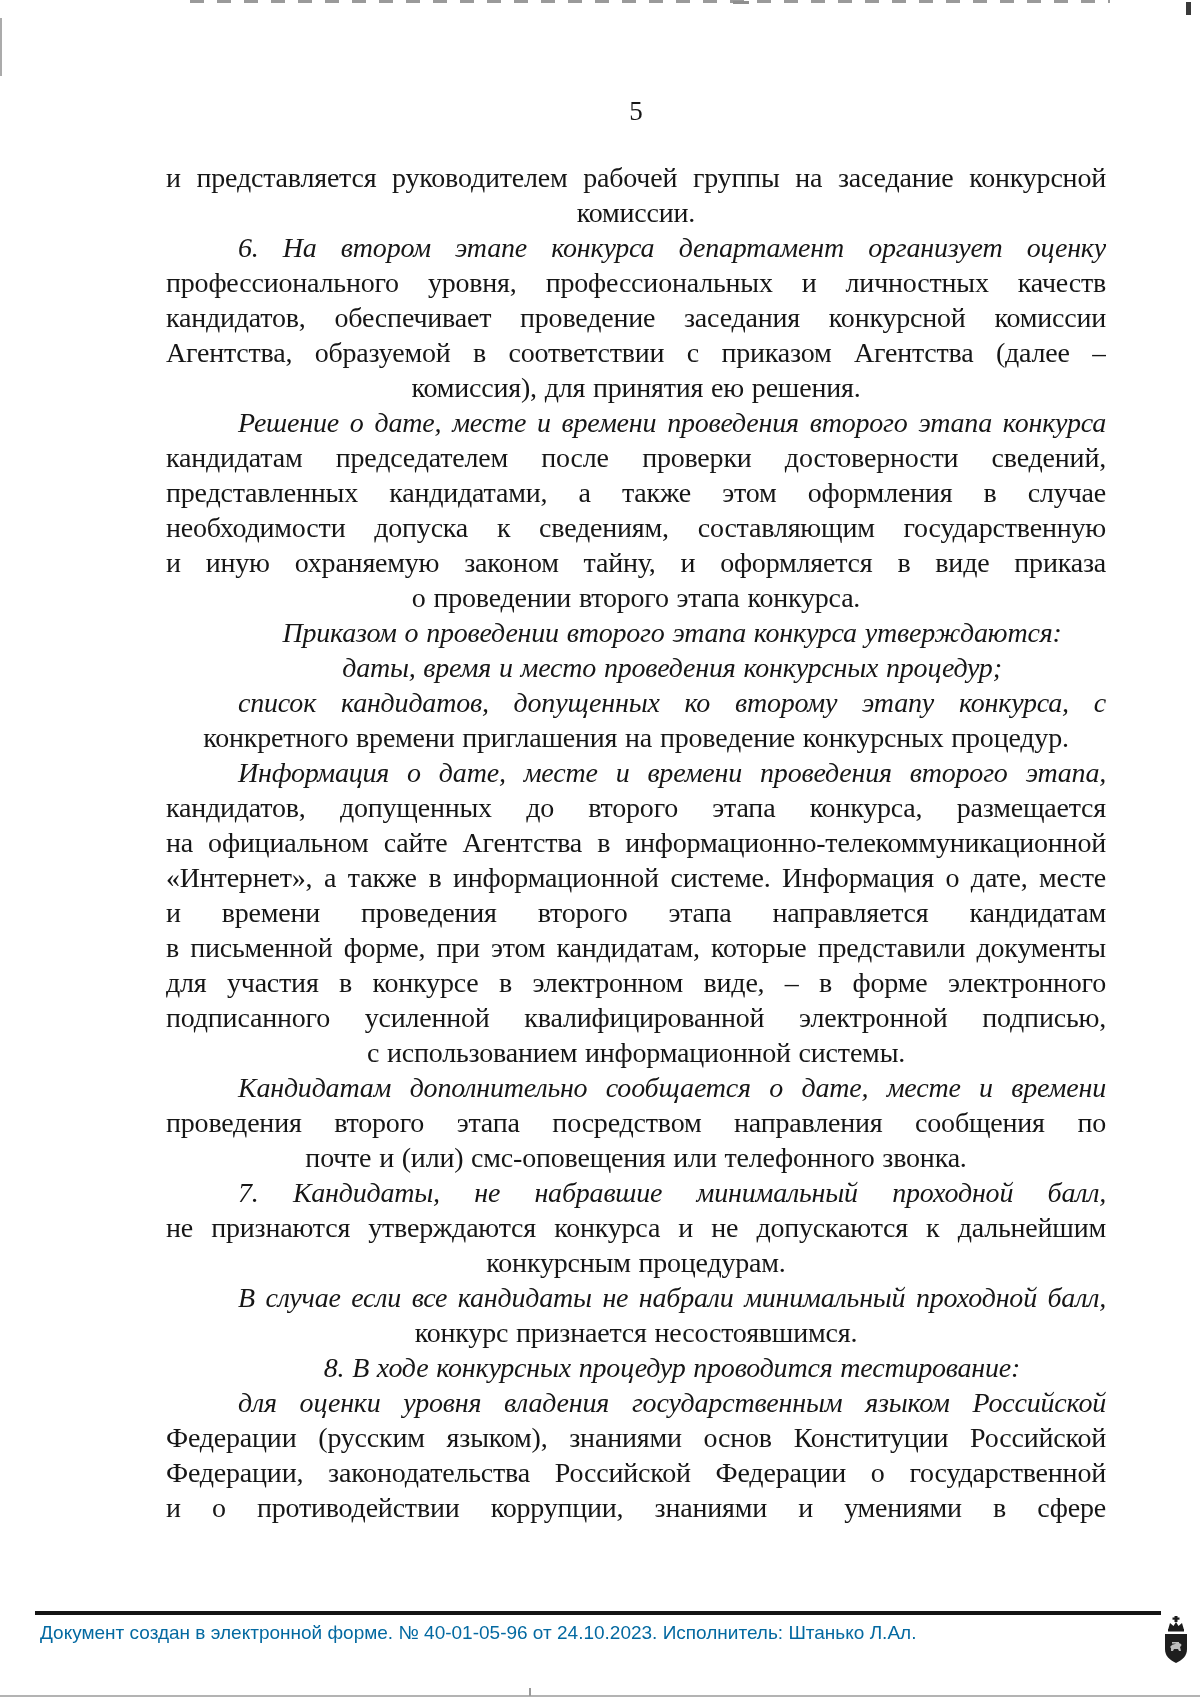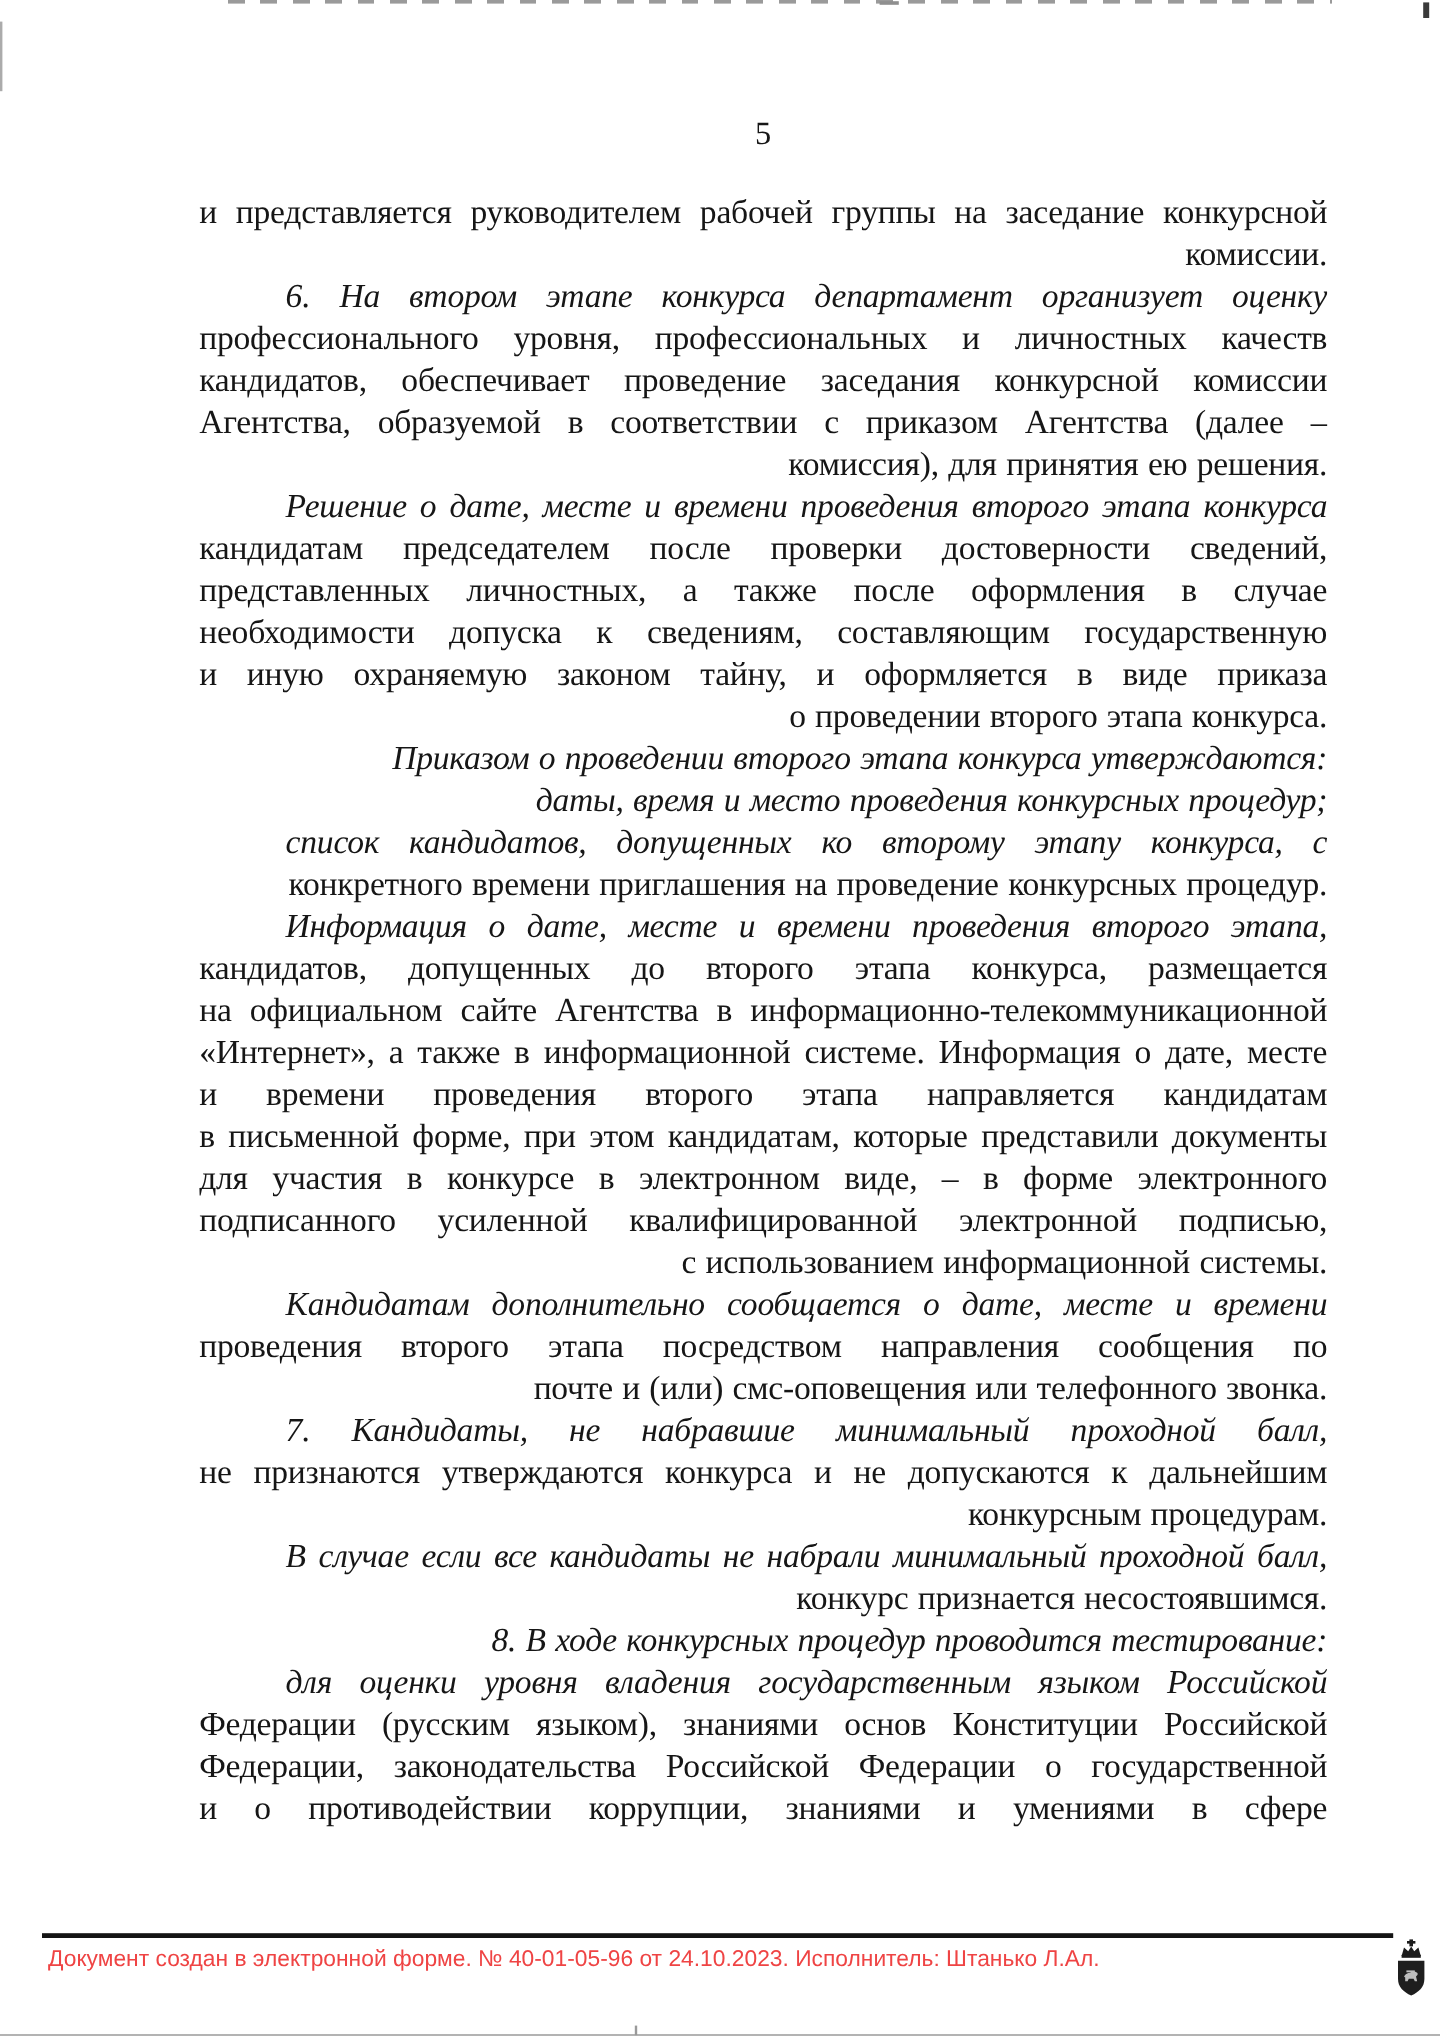--- a/index.html
+++ b/index.html
@@ -34,39 +34,39 @@
     top: 160px; left: 166px; width: 940px;
     font-family: "Liberation Serif", "DejaVu Serif", serif;
     font-size: 28px;
     letter-spacing: -0.2px;
     word-spacing: 1px;
   }
   .line {
     height: 35px;
     line-height: 35px;
     overflow: hidden;
-    text-align: right;
+    text-align: center;
   }
   .line.indent { padding-left: 72px; font-style: italic; }
   .line.justify {
     text-align: justify;
     text-align-last: justify;
   }
   .footer-rule {
     position: absolute;
     top: 1611px; left: 35px; width: 1126px; height: 4px;
     background: #141414;
   }
   .footer-text {
     position: absolute;
     top: 1621px; left: 40px; width: 1050px;
     font-family: "Liberation Sans", "DejaVu Sans", sans-serif;
     font-size: 19px;
     line-height: 23px;
-    color: #ef4444;
+    color: #0369a1;
   }
   .emblem {
     position: absolute;
     top: 1616px; left: 1163px; width: 26px; height: 48px;
   }
 </style>
 </head>
 <body>
 
 <div class="page">
@@ -83,21 +83,21 @@
   <div class="body-text">
       <div class="line justify">и представляется руководителем рабочей группы на заседание конкурсной</div>
       <div class="line">комиссии.</div>
       <div class="line indent justify">6. На втором этапе конкурса департамент организует оценку</div>
       <div class="line justify">профессионального уровня, профессиональных и личностных качеств</div>
       <div class="line justify">кандидатов, обеспечивает проведение заседания конкурсной комиссии</div>
       <div class="line justify">Агентства, образуемой в соответствии с приказом Агентства (далее – конкурсная</div>
       <div class="line">комиссия), для принятия ею решения.</div>
       <div class="line indent justify">Решение о дате, месте и времени проведения второго этапа конкурса</div>
       <div class="line justify">кандидатам председателем после проверки достоверности сведений,</div>
-      <div class="line justify">представленных личностных, а также после оформления в случае</div>
+      <div class="line justify">представленных кандидатами, а также этом оформления в случае</div>
       <div class="line justify">необходимости допуска к сведениям, составляющим государственную</div>
       <div class="line justify">и иную охраняемую законом тайну, и оформляется в виде приказа</div>
       <div class="line">о проведении второго этапа конкурса.</div>
       <div class="line indent">Приказом о проведении второго этапа конкурса утверждаются:</div>
       <div class="line indent">даты, время и место проведения конкурсных процедур;</div>
       <div class="line indent justify">список кандидатов, допущенных ко второму этапу конкурса, с указанием</div>
       <div class="line">конкретного времени приглашения на проведение конкурсных процедур.</div>
       <div class="line indent justify">Информация о дате, месте и времени проведения второго этапа, список</div>
       <div class="line justify">кандидатов, допущенных до второго этапа конкурса, размещается</div>
       <div class="line justify">на официальном сайте Агентства в информационно-телекоммуникационной сети</div>

